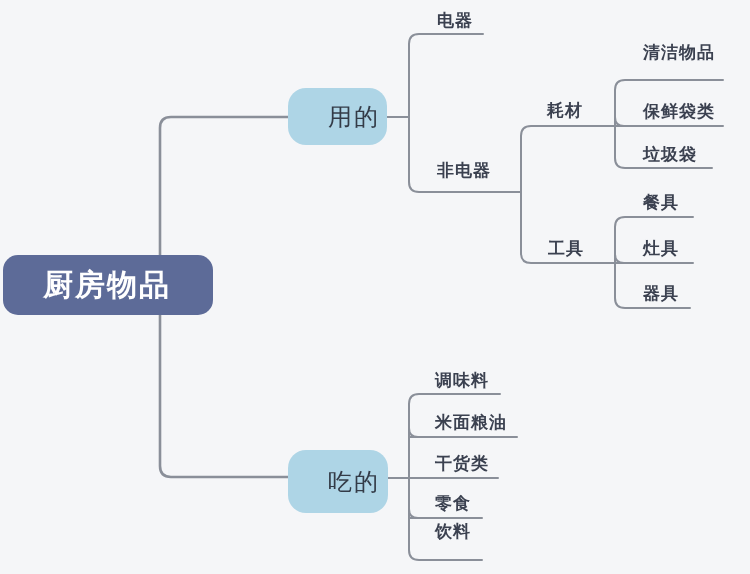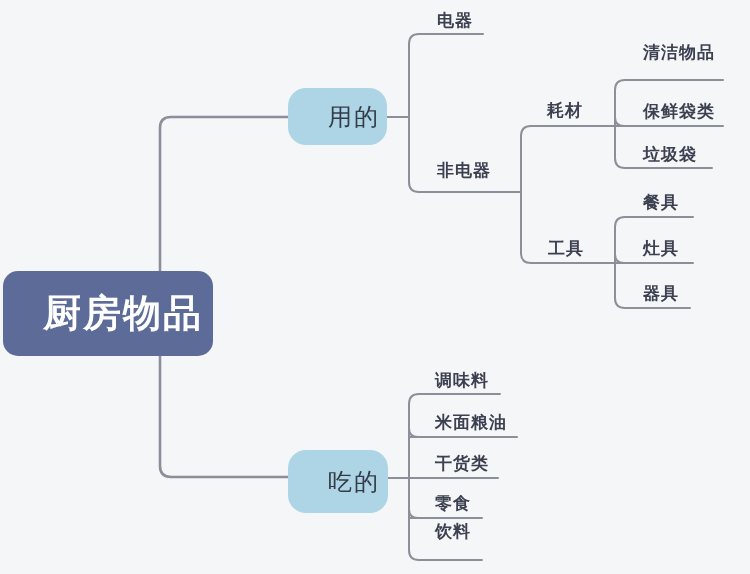--- a/index.html
+++ b/index.html
@@ -42,28 +42,27 @@
     position:absolute;
     display:flex;
     align-items:center;
     justify-content:flex-start;
     box-sizing:border-box;
     cursor:default;
     padding-left:40px;
   }
   .node.root{
     left:3px;top:255px;
-    width:210px;height:85px;
+    width:210px;height:60px;
     background:var(--root-fill);
     border-radius:15px;
     color:var(--root-text);
-    font-size:38px;
+    font-size:30px;
     font-weight:bold;
     letter-spacing:2px;
-    margin-top:16px;
   }
   .node.branch{
     background:var(--branch-fill);
     border-radius:18px;
     color:var(--node-text);
     font-size:24px;
     letter-spacing:2px;
     font-weight:500;
   }
   .node.branch.use{

